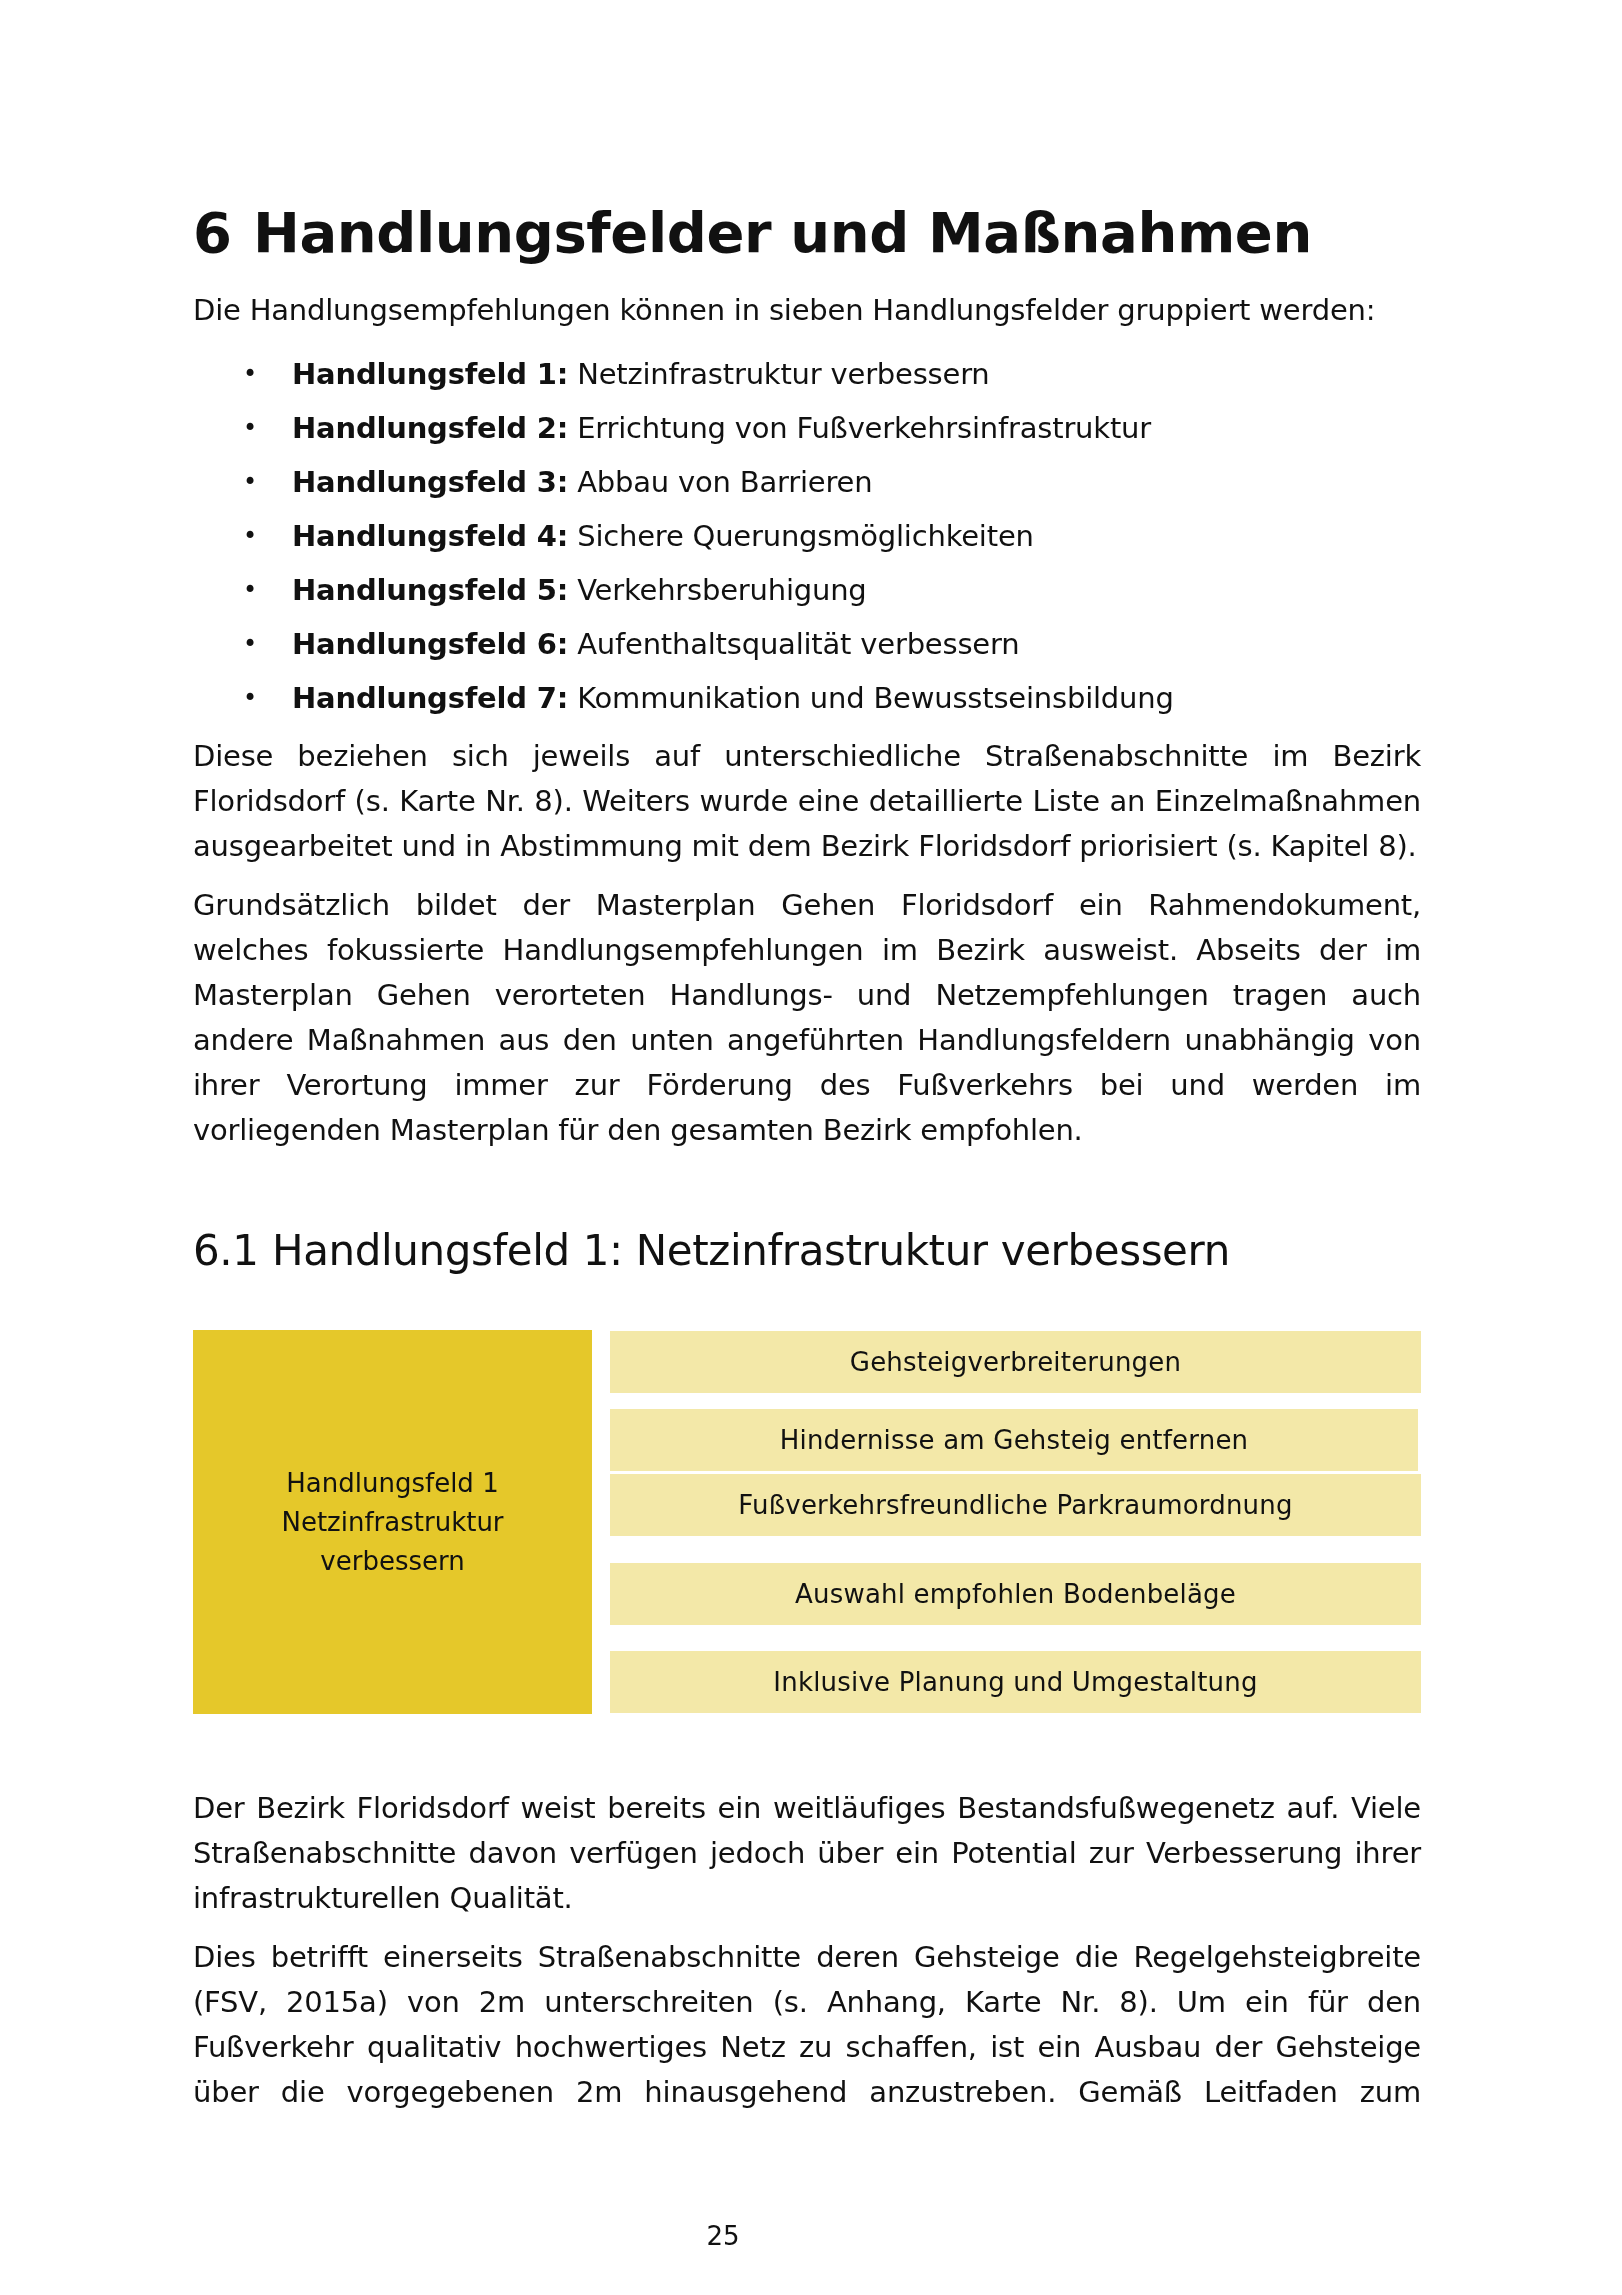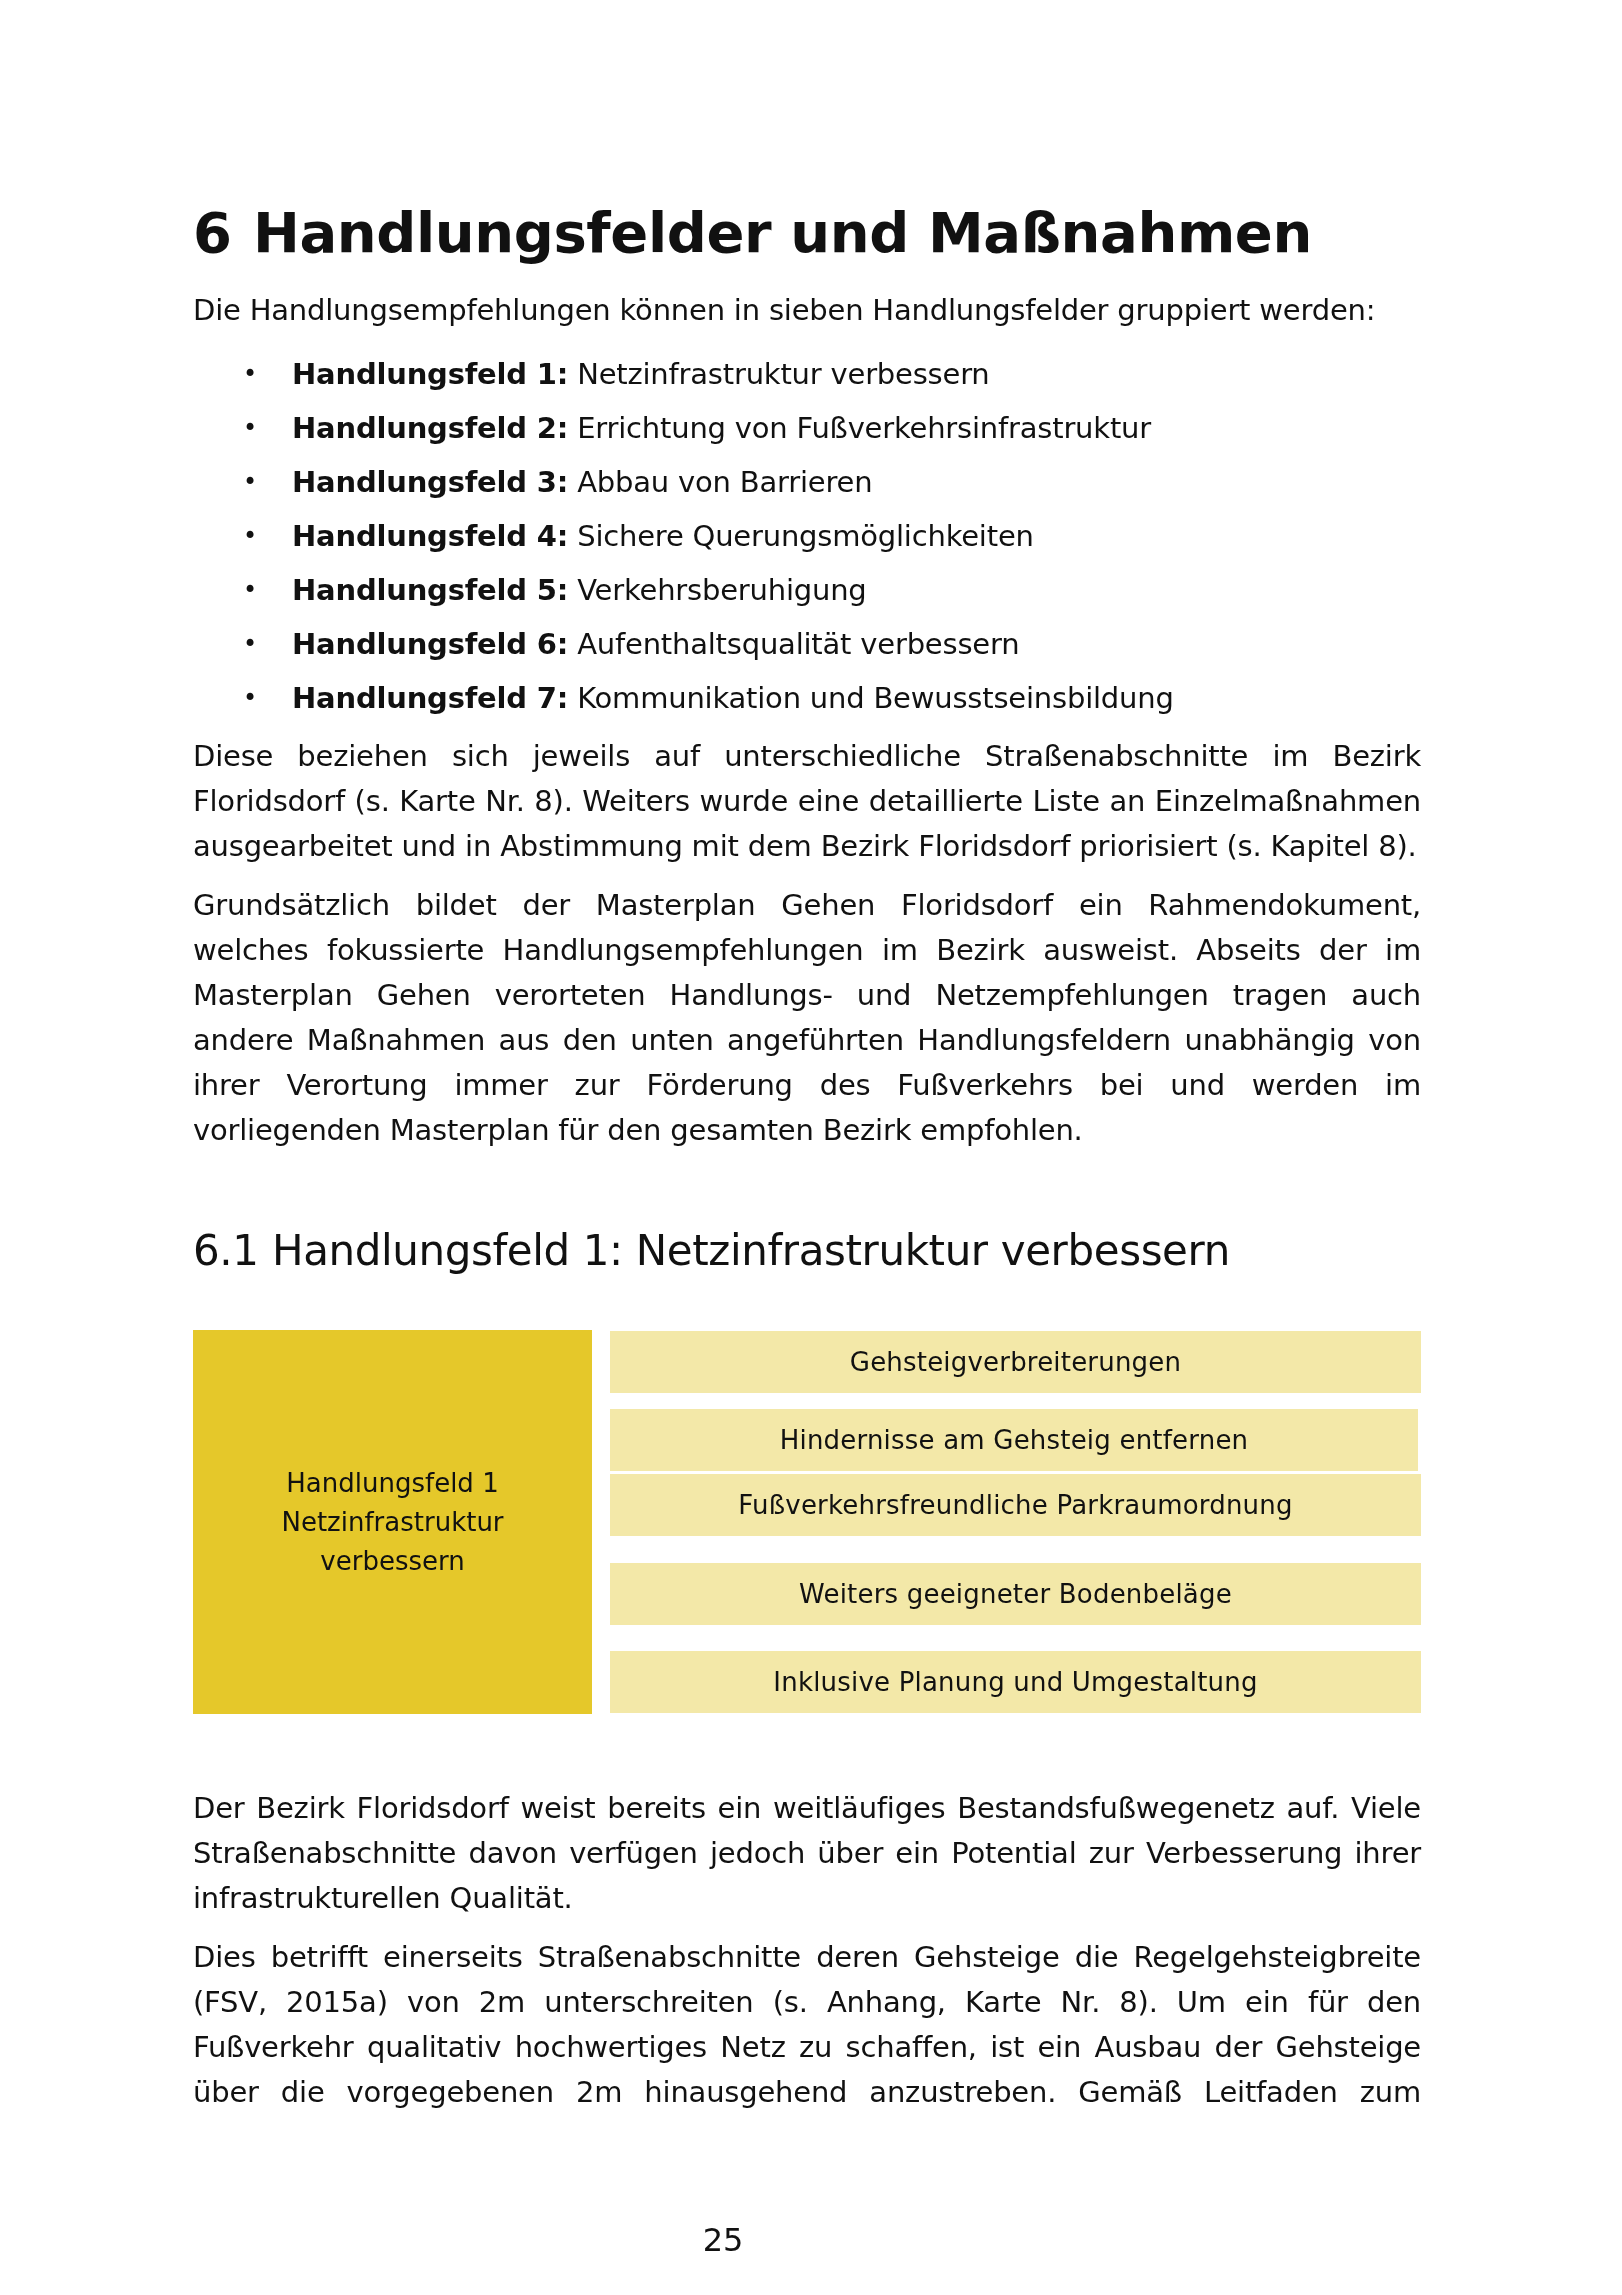--- a/index.html
+++ b/index.html
@@ -22,21 +22,21 @@
   .p3 { top: 1786px; }
   .p4 { top: 1935px; }
   .j-last { text-align-last: justify; }
   .diagram { left: 193px; top: 1330px; width: 1228px; height: 384px; }
   .main-box { position: absolute; left: 0; top: 0; width: 399px; height: 384px; background: #E5C82A;
               display: flex; flex-direction: column; align-items: center; justify-content: center;
               text-align: center; font-size: 26px; line-height: 39px; }
   .main-box .title { font-weight: normal; }
   .sub-box { position: absolute; left: 417px; width: 811px; height: 62px; background: #F3E8A8;
              display: flex; align-items: center; justify-content: center; font-size: 26px; letter-spacing: 0.2px; }
-  .page-num { left: 0; width: 1446px; top: 2221px; text-align: center; font-size: 32px; }
+  .page-num { left: 0; width: 1446px; top: 2221px; text-align: center; font-size: 26px; }
 </style>
 </head>
 <body>
 
 <div class="page">
 
   <h1 class="abs h1" style="margin:0"><span class="num">6</span><span>Handlungsfelder und Maßnahmen</span></h1>
 
   <p class="abs body intro" style="margin:0">Die Handlungsempfehlungen können in sieben Handlungsfelder gruppiert werden:</p>
 
@@ -57,21 +57,21 @@
 
   <div class="abs diagram">
     <div class="main-box" style="background: rgb(229, 200, 42);">
       <div class="title">Handlungsfeld 1</div>
       <div>Netzinfrastruktur</div>
       <div>verbessern</div>
     </div>
     <div class="sub-box" style="top: 0.8px; background: rgb(243, 232, 168);">Gehsteigverbreiterungen</div>
     <div class="sub-box" style="top: 79px; width: 808px; background: rgb(243, 232, 168);">Hindernisse am Gehsteig entfernen</div>
     <div class="sub-box" style="top: 144px; background: rgb(243, 232, 168);">Fußverkehrsfreundliche Parkraumordnung</div>
-    <div class="sub-box" style="top: 233px; background: rgb(243, 232, 168);">Weiters geeigneter Bodenbeläge</div>
+    <div class="sub-box" style="top: 233px; background: rgb(243, 232, 168);">Auswahl empfohlen Bodenbeläge</div>
     <div class="sub-box" style="top: 321px; background: rgb(243, 232, 168);">Inklusive Planung und Umgestaltung</div>
   </div>
 
   <p class="abs body p3" style="margin:0">Der Bezirk Floridsdorf weist bereits ein weitläufiges Bestandsfußwegenetz auf. Viele Straßenabschnitte davon verfügen jedoch über ein Potential zur Verbesserung ihrer infrastrukturellen Qualität.</p>
   <p class="abs body p4 j-last" style="margin:0">Dies betrifft einerseits Straßenabschnitte deren Gehsteige die Regelgehsteigbreite (FSV, 2015a) von 2m unterschreiten (s. Anhang, Karte Nr. 8). Um ein für den Fußverkehr qualitativ hochwertiges Netz zu schaffen, ist ein Ausbau der Gehsteige über die vorgegebenen 2m hinausgehend anzustreben. Gemäß Leitfaden zum</p>
 
   <div class="abs page-num">25</div>
 </div>
 
 

